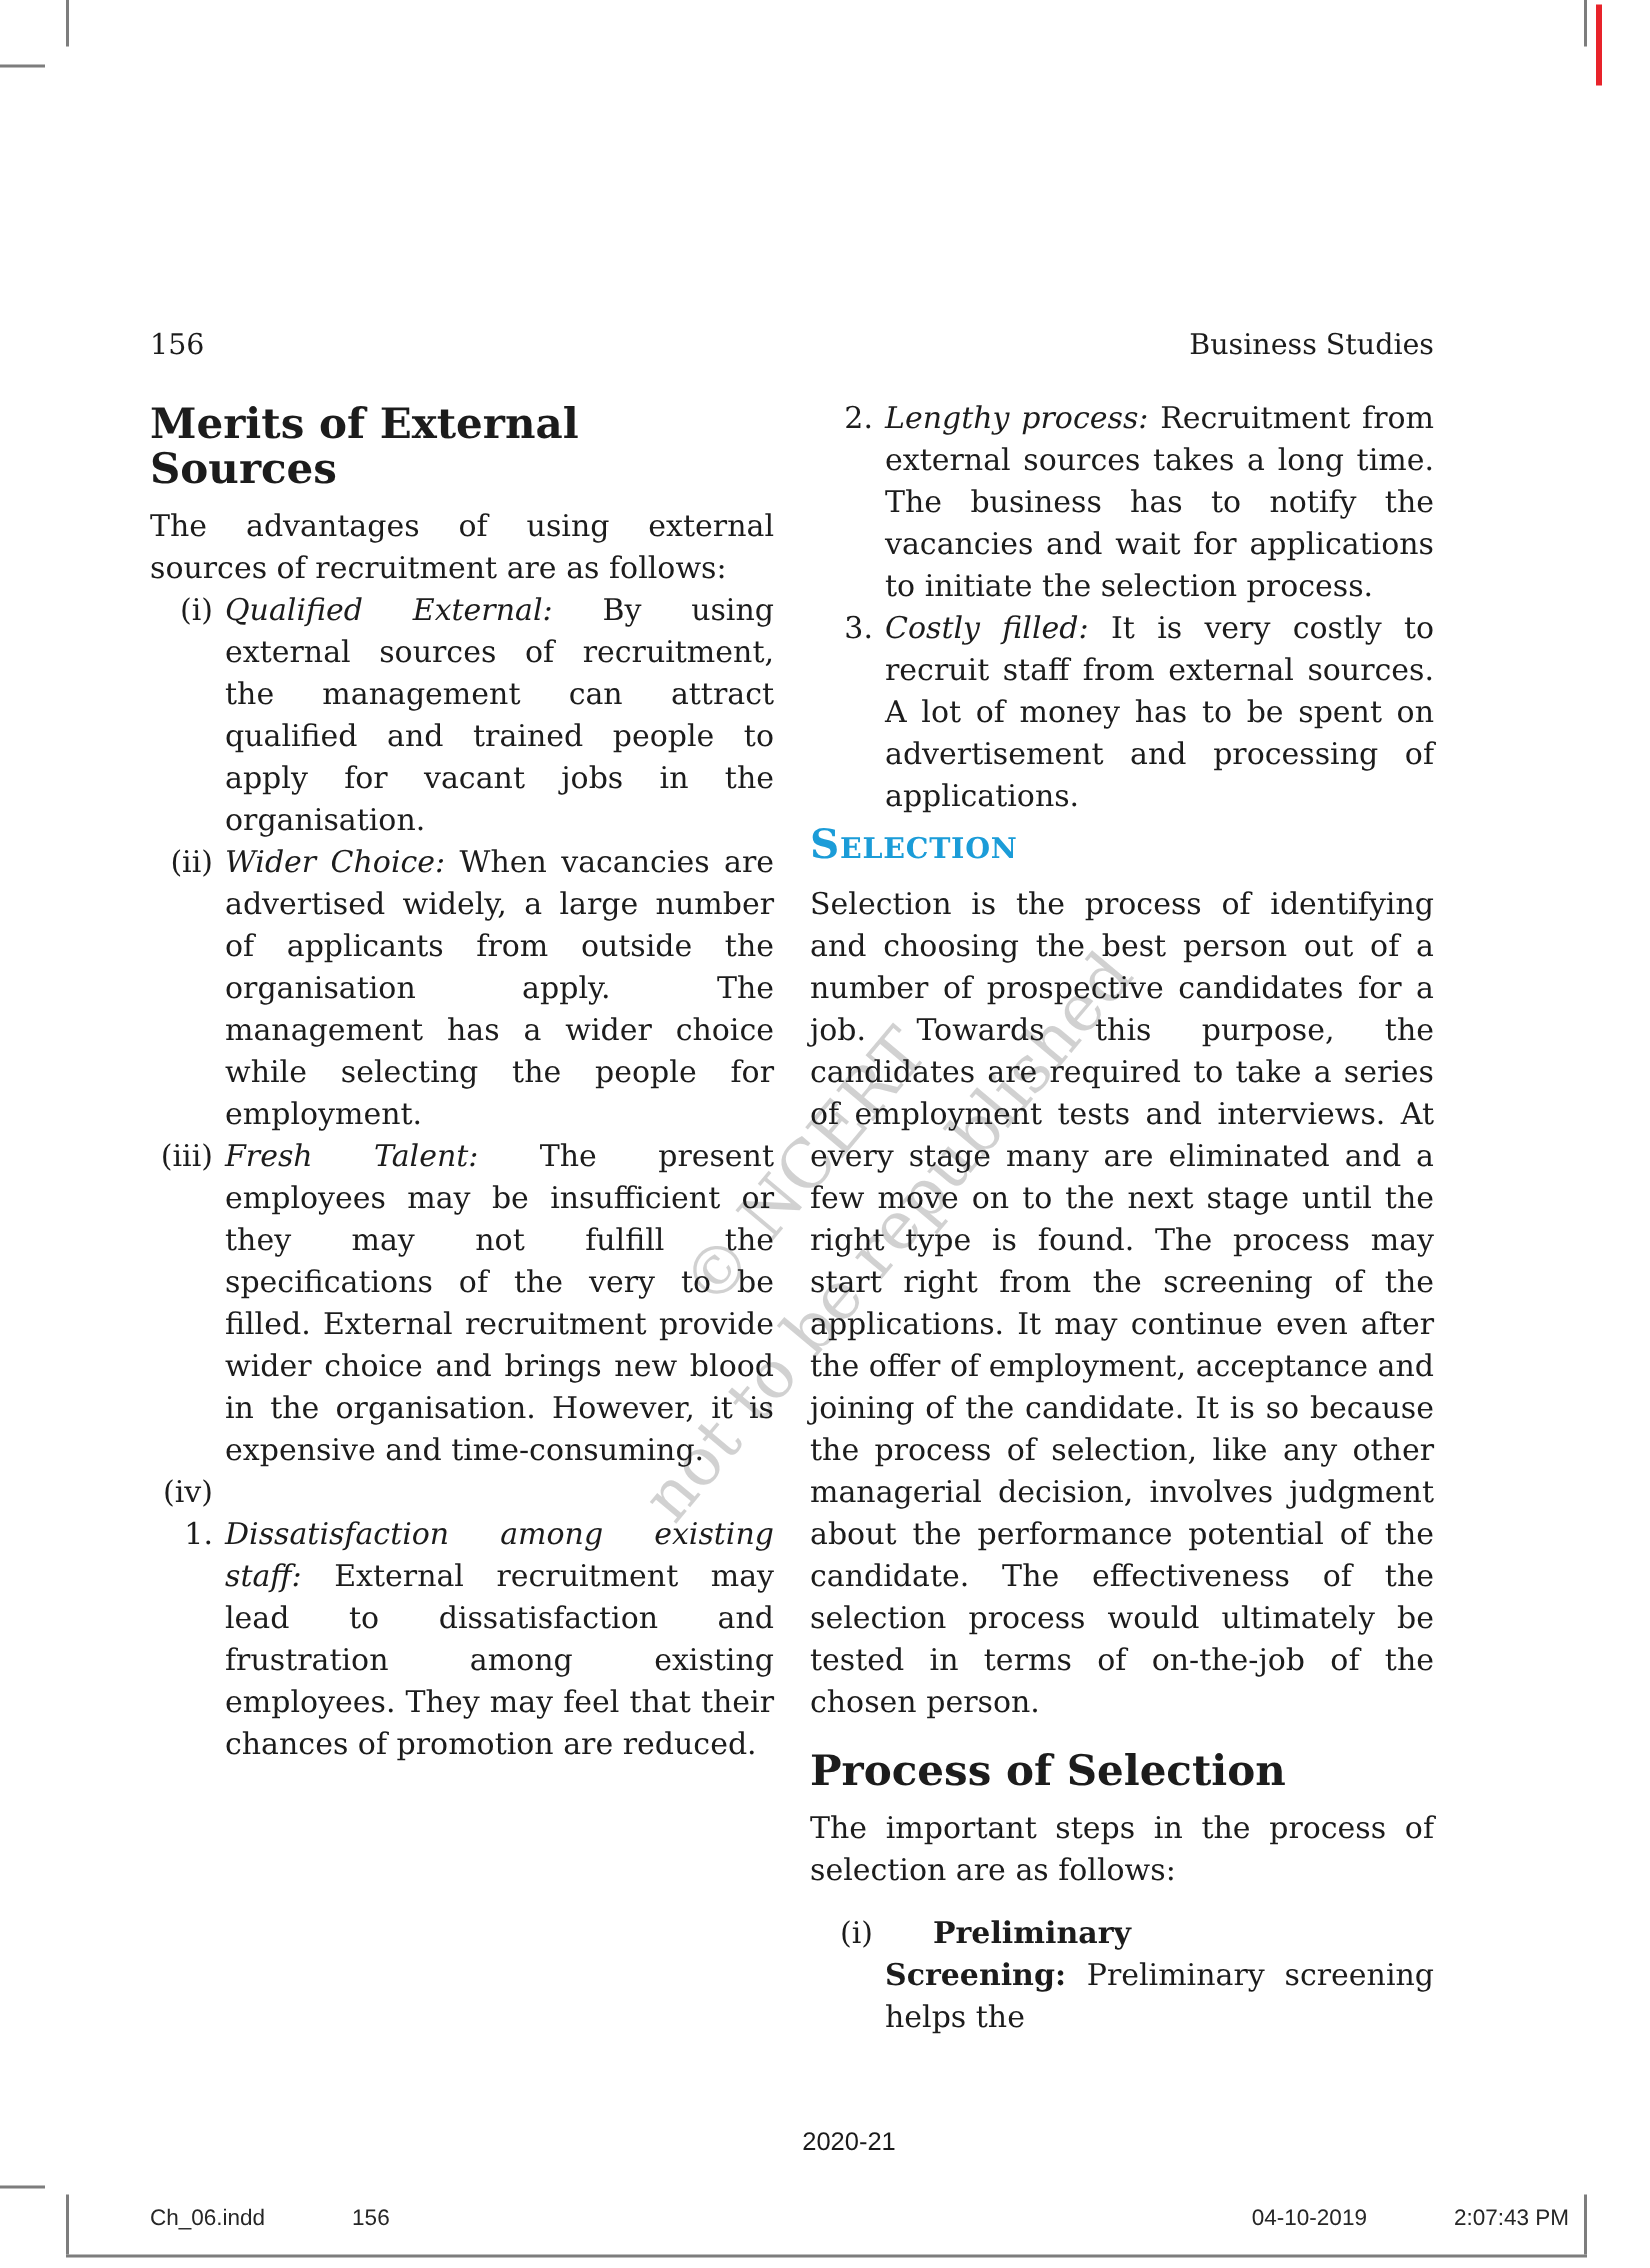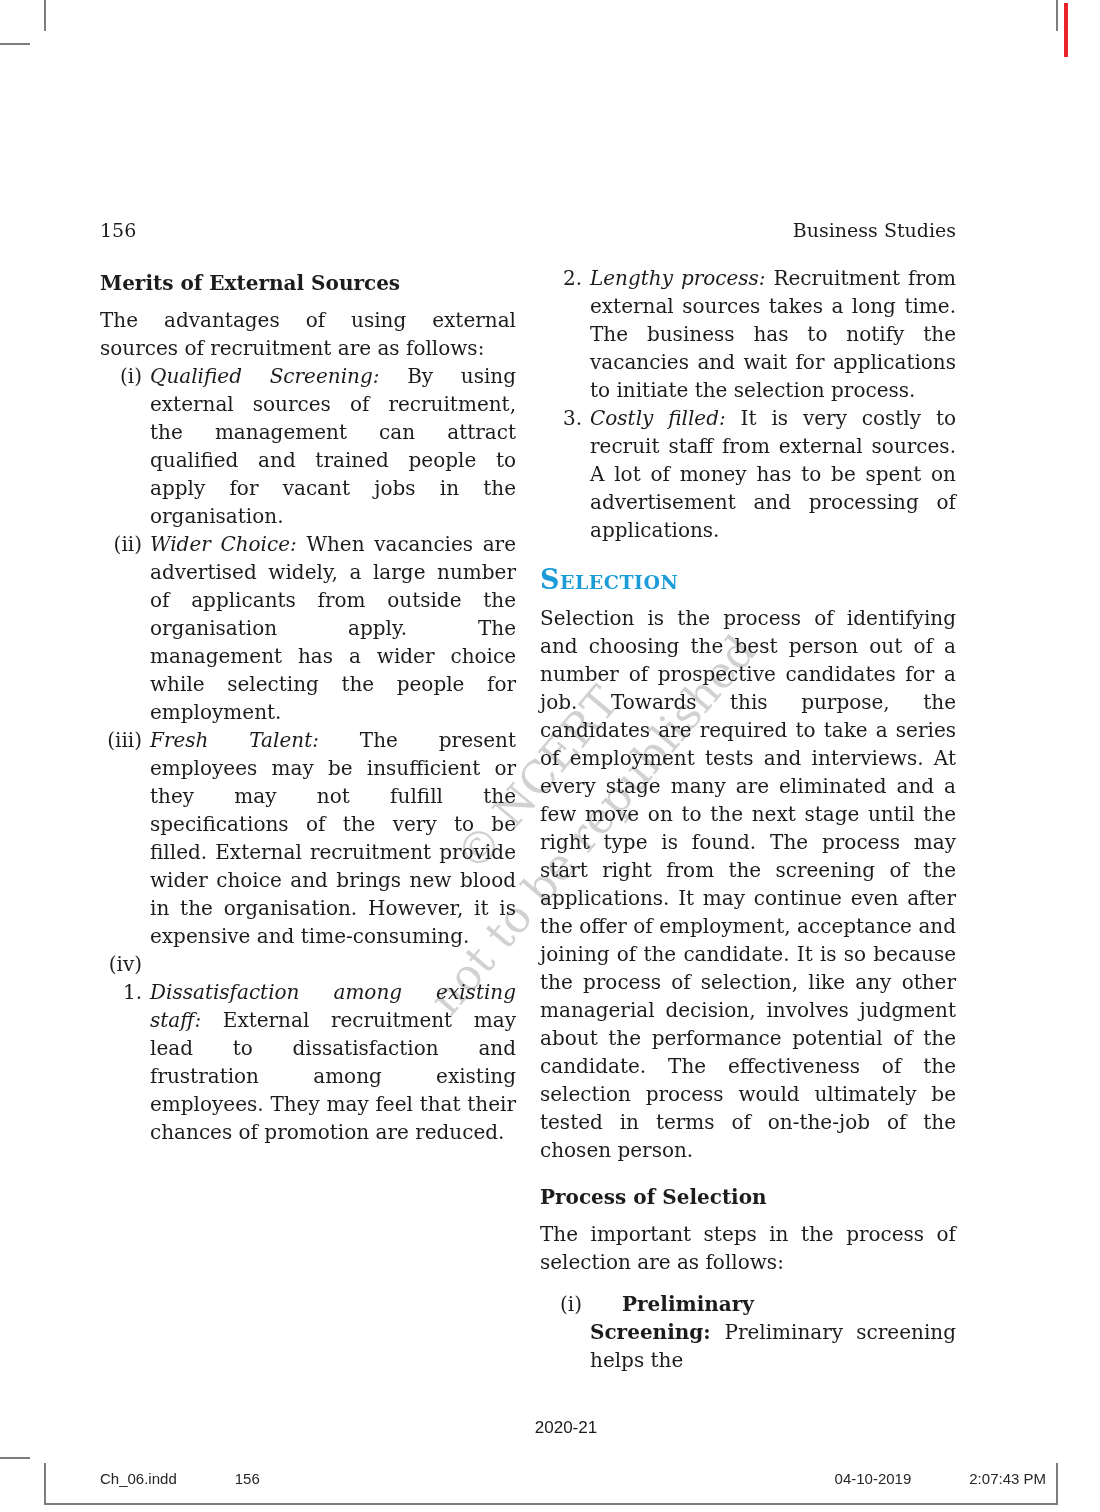--- a/index.html
+++ b/index.html
@@ -16,29 +16,29 @@
     position:absolute;left:100px;top:219px;width:856px;
     display:flex;justify-content:space-between;
     font-size:19px;
   }
   
   .col{position:absolute;width:416px;font-size:20px;line-height:28px;}
   .col-left{left:100px;top:268px;}
   .col-right{left:540px;top:264px;}
   .para{text-align:justify;margin:0;}
   h2.section{
-    font-size:20px;font-weight:bold;margin:0 0 8px 0;line-height:30px;
+    font-size:28px;font-weight:bold;margin:0 0 8px 0;line-height:30px;
   }
   h2.section.spaced{margin-top:18px;}
   .selection-heading{
     font-variant:small-caps;
     font-weight:bold;
     font-size:27px;line-height:32px;
     letter-spacing:0.5px;
-    margin:20px 0 8px 0;
+    margin:4px 0 8px 0;
   }
   
   .item{display:flex;align-items:flex-start;}
   .item .num{flex:none;width:42px;text-align:right;padding-right:8px;}
   .item .itxt{flex:1;text-align:justify;}
   .label-italic{font-style:italic;}
   .label-italic::after{content:" ";white-space:pre;}
   .label-bold{font-weight:bold;margin-left:32px;}
   .label-bold::after{content:" ";white-space:pre;}
   
@@ -96,21 +96,21 @@
     <div>© NCERT</div>
     <div>not to be republished</div>
   </div>
 
   <div class="col col-left">
     <h2 class="section">Merits of External Sources</h2>
     <p class="para">The advantages of using external sources of recruitment are as follows:</p>
 
     <div class="item">
       <span class="num">(i)</span>
-      <div class="itxt"><span class="label-italic">Qualified Screening:</span><span>By using external sources of recruitment, the management can attract qualified and trained people to apply for vacant jobs in the organisation.</span></div>
+      <div class="itxt"><span class="label-italic">Qualified External:</span><span>By using external sources of recruitment, the management can attract qualified and trained people to apply for vacant jobs in the organisation.</span></div>
     </div>
     <div class="item">
       <span class="num">(ii)</span>
       <div class="itxt"><span class="label-italic">Wider Choice:</span><span>When vacancies are advertised widely, a large number of applicants from outside the organisation apply. The management has a wider choice while selecting the people for employment.</span></div>
     </div>
     <div class="item">
       <span class="num">(iii)</span>
       <div class="itxt"><span class="label-italic">Fresh Talent:</span><span>The present employees may be insufficient or they may not fulfill the specifications of the very to be filled. External recruitment provide wider choice and brings new blood in the organisation. However, it is expensive and time-consuming.</span></div>
     </div>
     <div class="item">

